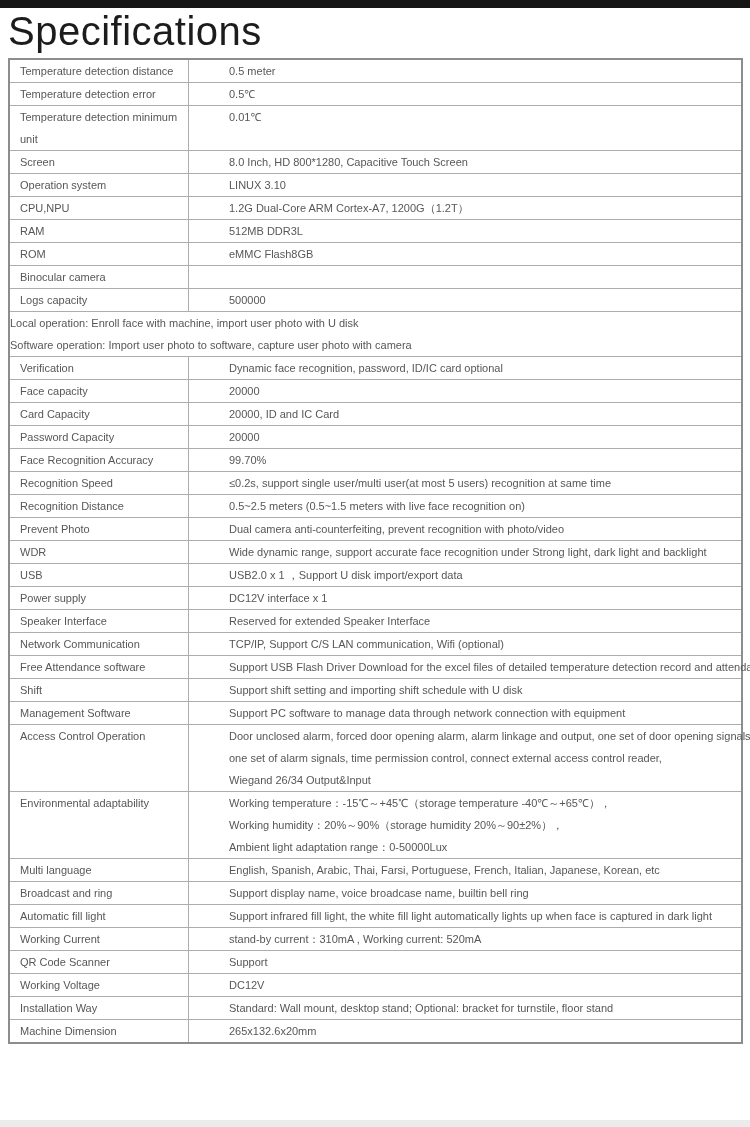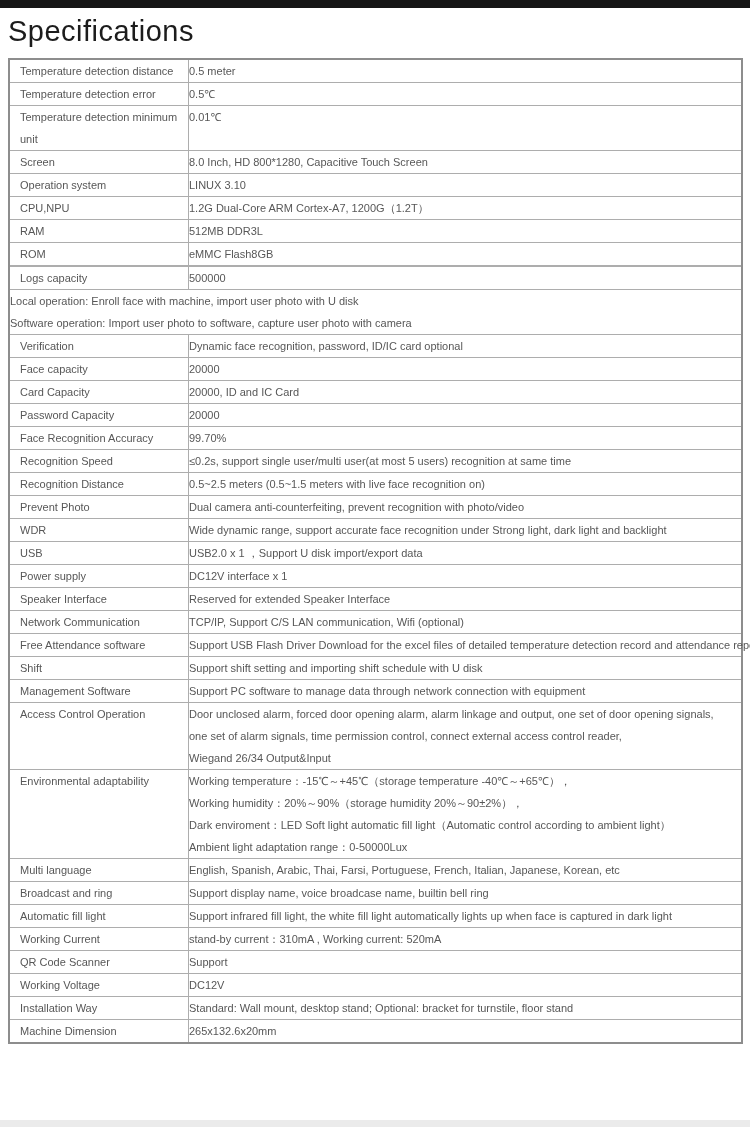--- a/index.html
+++ b/index.html
@@ -15,35 +15,36 @@
   .top-bar {
     position: absolute;
     top: 0; left: 0;
     width: 750px;
     height: 8px;
     background: #161616;
   }
   .page-title {
     margin: 0;
     padding: 14px 0 10px 8px;
-    font-size: 29px;
+    font-size: 40px;
     line-height: 34px;
     font-weight: 400;
     letter-spacing: 0.5px;
     color: #1c1c1c;
   }
   .spec-table {
     margin-left: 8px;
     width: 731px;
     border: 2px solid #8d8d8d;
     background: #ffffff;
   }
   .spec-row {
     display: flex;
     border-top: 1px solid #adadad;
+    gap: 40px;
   }
   .spec-row:first-child {
     border-top: none;
   }
   .spec-label {
     width: 168px;
     flex: 0 0 168px;
     padding-left: 10px;
     border-right: 1px solid #adadad;
     font-size: 11px;
@@ -120,20 +121,21 @@
         <div class="value-line">512MB DDR3L</div>
       </div>
     </div>
     <div class="spec-row">
       <div class="spec-label">ROM</div>
       <div class="spec-value">
         <div class="value-line">eMMC Flash8GB</div>
       </div>
     </div>
     <div class="spec-row">
+      <div class="spec-label">Binocular camera</div>
     </div>
     <div class="spec-row">
       <div class="spec-label">Logs capacity</div>
       <div class="spec-value">
         <div class="value-line">500000</div>
       </div>
     </div>
     <div class="spec-row">
       <div class="spec-value">
         <div class="value-line">Local operation: Enroll face with machine, import user photo with U disk</div>
@@ -242,21 +244,20 @@
         <div class="value-line">Door unclosed alarm, forced door opening alarm, alarm linkage and output, one set of door opening signals,</div>
         <div class="value-line">one set of alarm signals, time permission control, connect external access control reader,</div>
         <div class="value-line">Wiegand 26/34 Output&amp;Input</div>
       </div>
     </div>
     <div class="spec-row">
       <div class="spec-label">Environmental adaptability</div>
       <div class="spec-value">
         <div class="value-line">Working temperature：-15℃～+45℃（storage temperature -40℃～+65℃），</div>
         <div class="value-line">Working humidity：20%～90%（storage humidity 20%～90±2%），</div>
-        <div class="value-line">Dark enviroment：LED Soft light automatic fill light（Automatic control according to ambient light）</div>
         <div class="value-line">Ambient light adaptation range：0-50000Lux</div>
       </div>
     </div>
     <div class="spec-row">
       <div class="spec-label">Multi language</div>
       <div class="spec-value">
         <div class="value-line">English, Spanish, Arabic, Thai, Farsi, Portuguese, French, Italian, Japanese, Korean, etc</div>
       </div>
     </div>
     <div class="spec-row">

